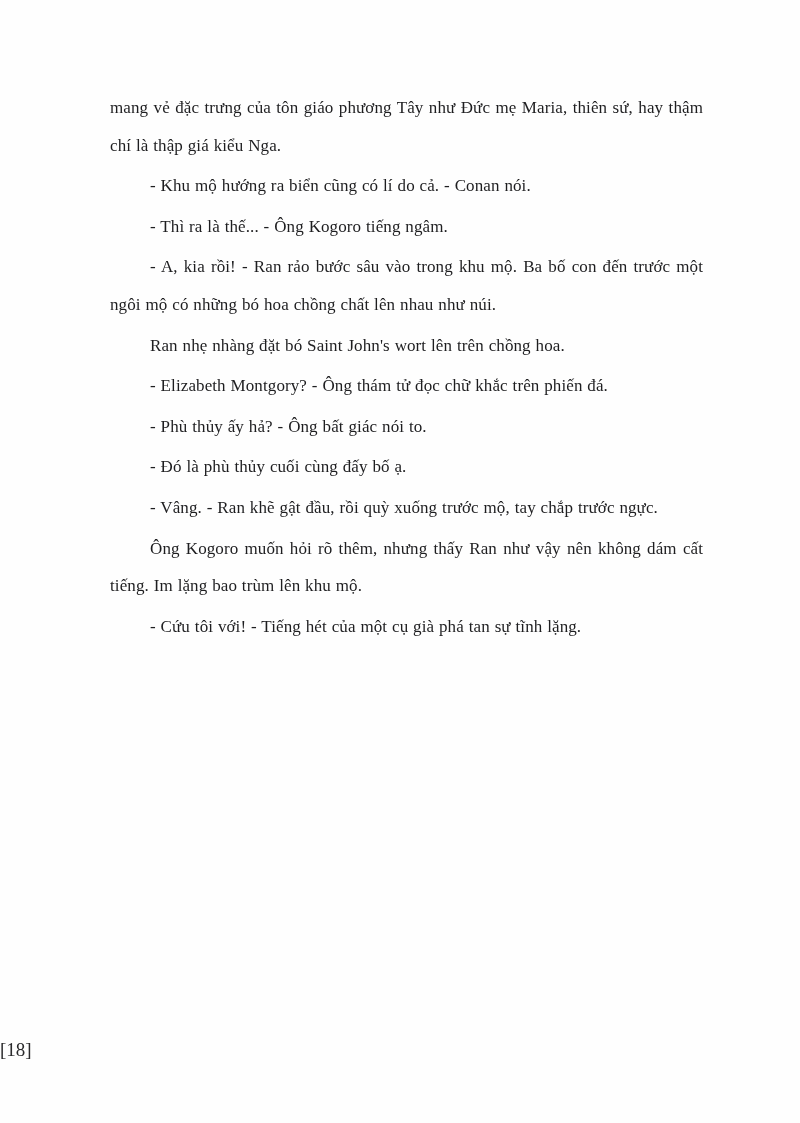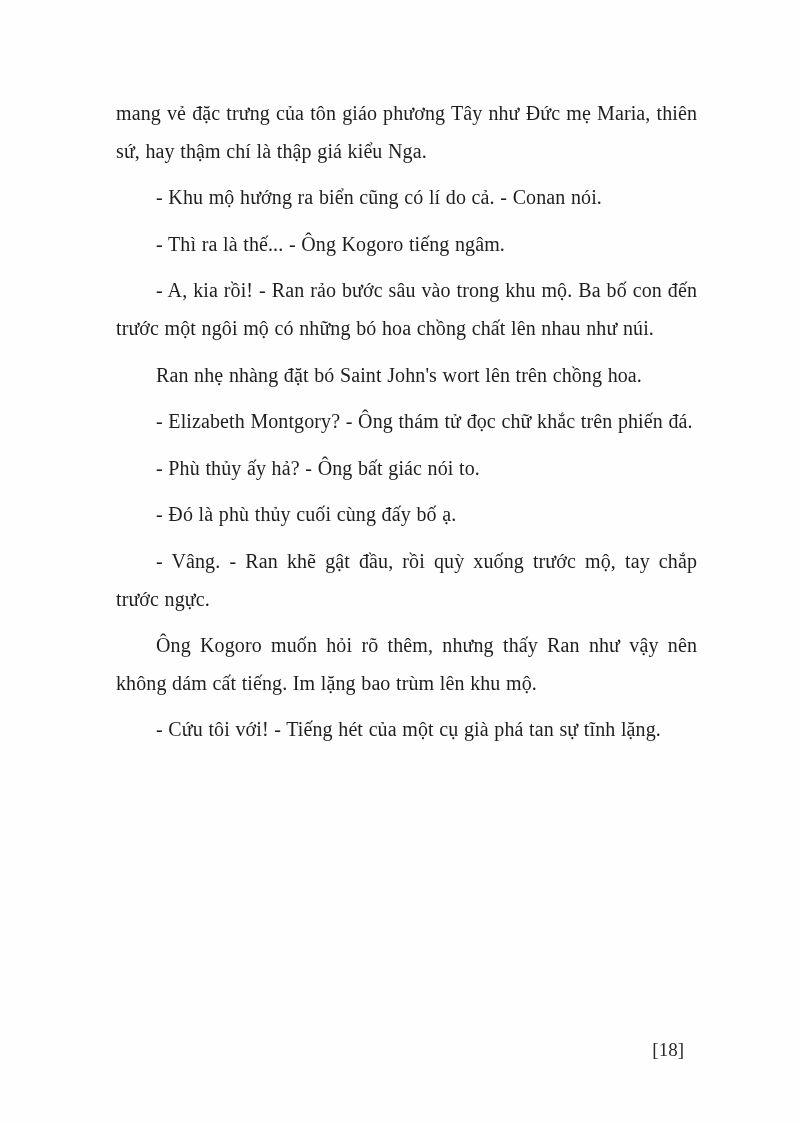--- a/index.html
+++ b/index.html
@@ -21,36 +21,36 @@
       inset: 0;
       background: #fefefe;
     }
     .text-block {
       position: absolute;
       top: 86px;
       left: 107px;
       width: 599px;
     }
     .para {
-      margin: 9px;
-      font-size: 20px;
+      margin: 3px;
+      font-size: 17px;
       line-height: 37.6px;
       text-align: justify;
       word-spacing: 0.5px;
       letter-spacing: 0.1px;
     }
     .para.indent {
       text-indent: 40px;
     }
     .page-number {
       position: absolute;
       top: 1038px;
       left: 0;
       width: 684px;
-      text-align: right;
+      text-align: left;
       font-size: 19px;
       line-height: 24px;
       color: #2a2a2c;
     }
   </style>
 </head>
 <body>
 
 <div class="scan-page">
   <div class="text-block">

